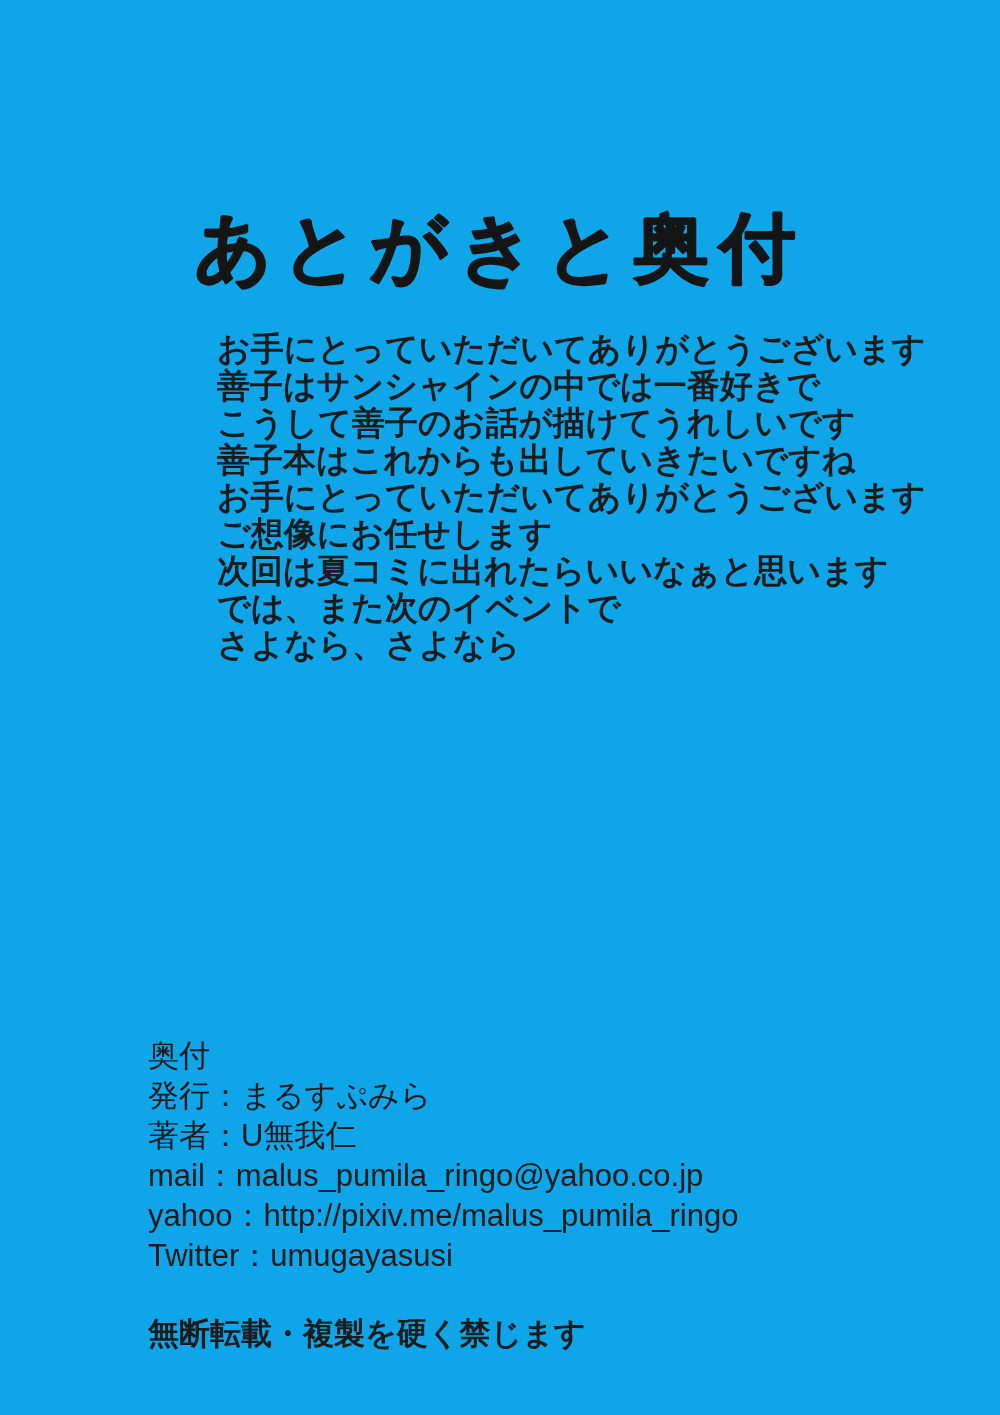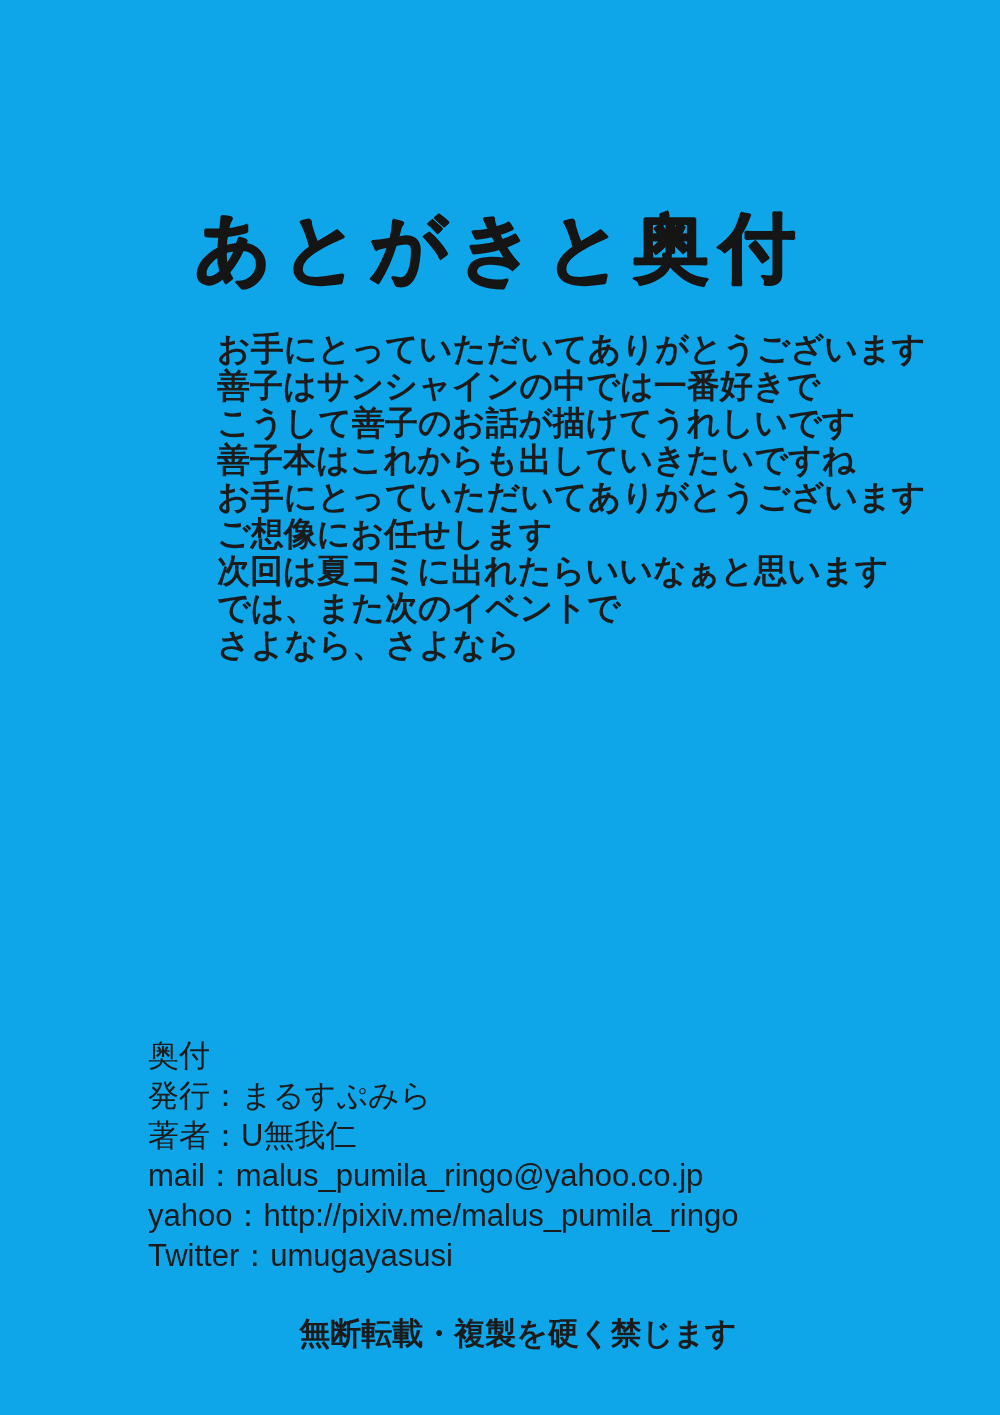--- a/index.html
+++ b/index.html
@@ -63,21 +63,20 @@
     white-space: nowrap;
     color: #1b1b1b;
   }
   .reproduction-notice {
     margin-top: 38px;
     font-size: 31px;
     line-height: 40px;
     font-weight: 600;
     white-space: nowrap;
     color: #1b1b1b;
-    text-align: center;
   }
 </style>
 </head>
 <body>
 
 <div class="page">
 
   <h1 class="page-title">あとがきと奥付</h1>
 
   <div class="afterword">

